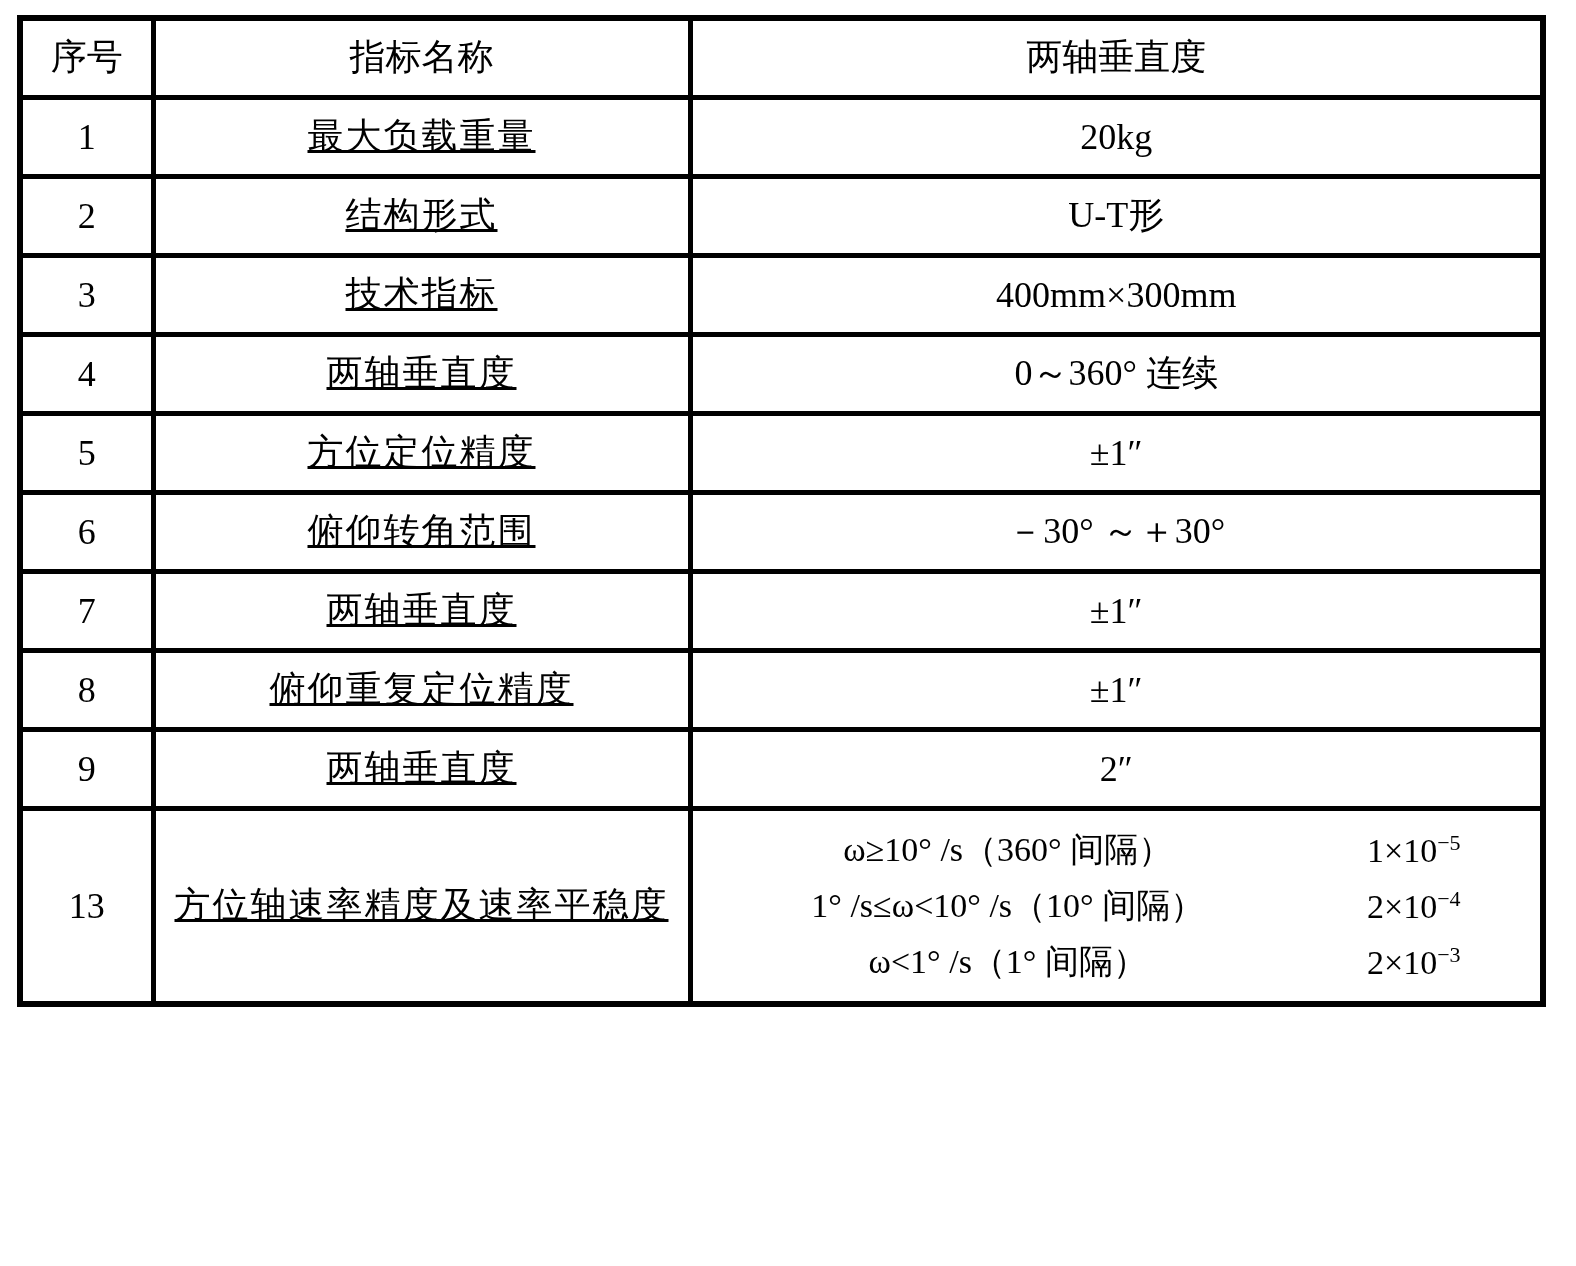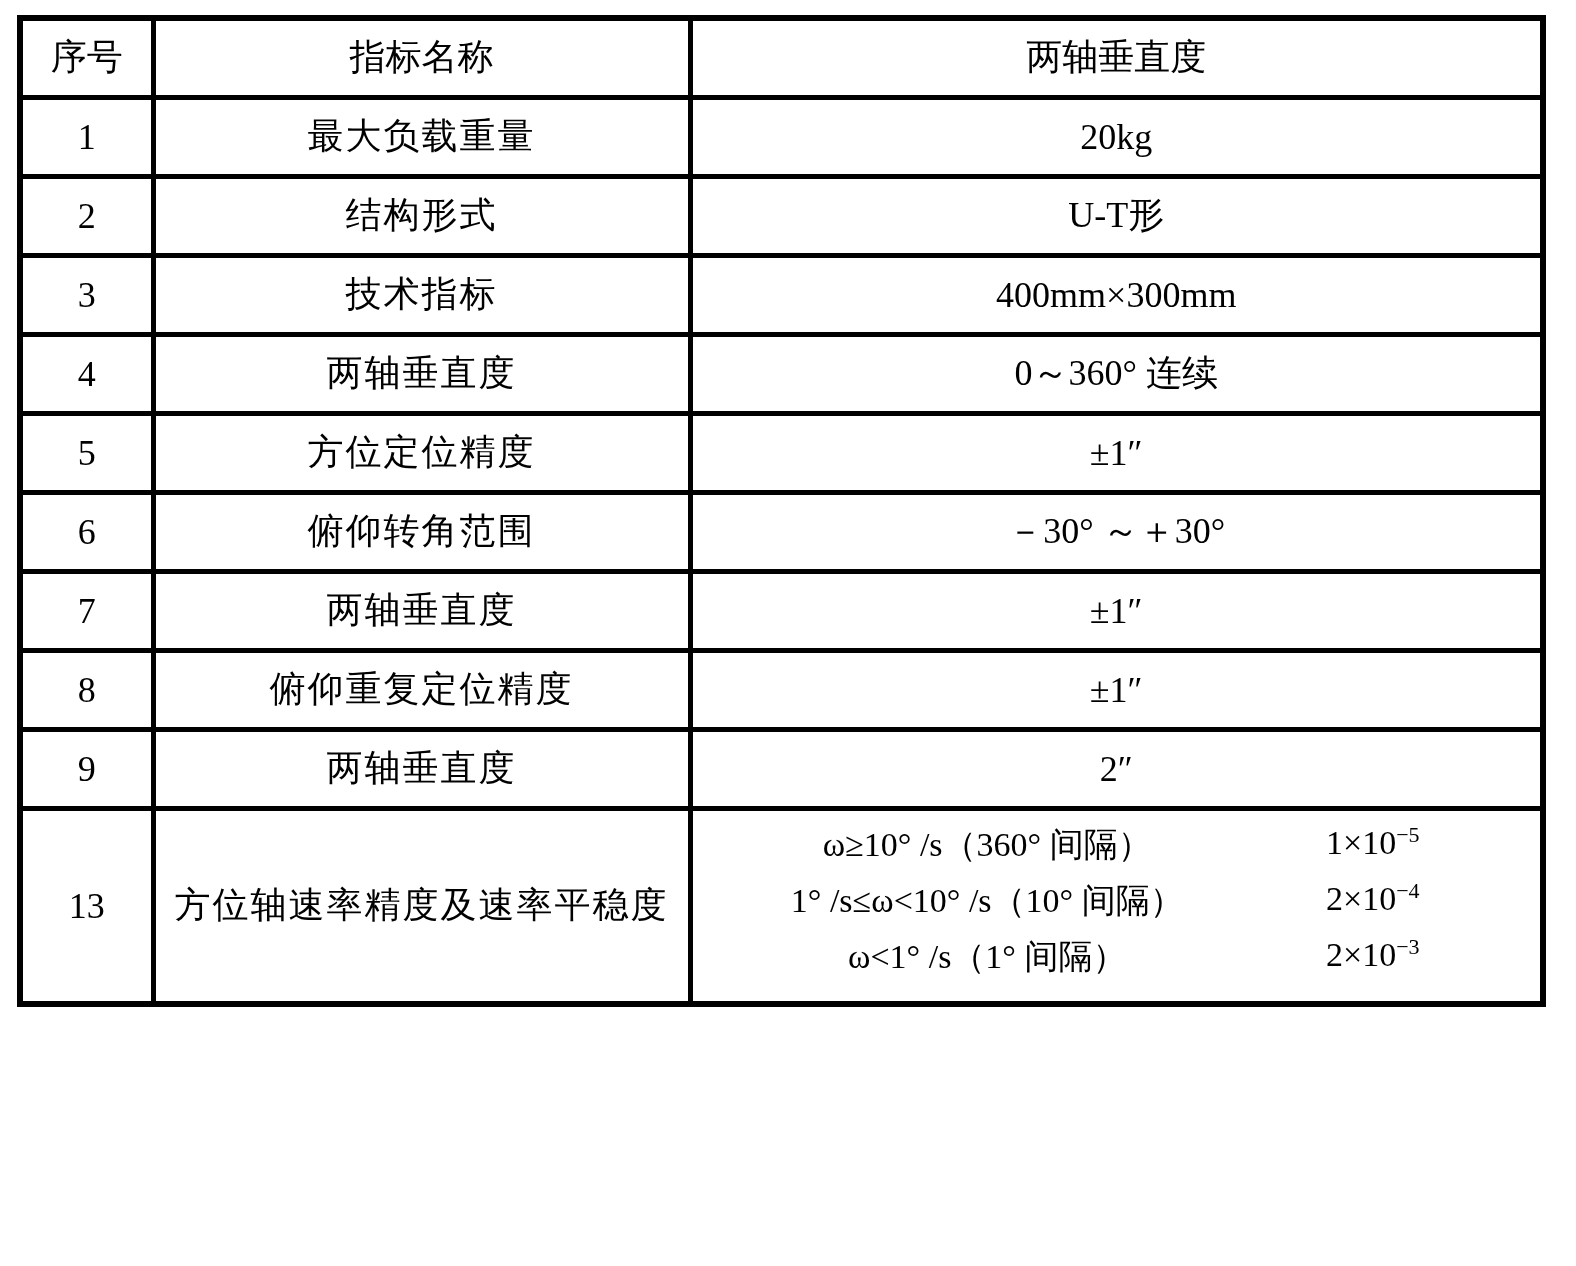--- a/index.html
+++ b/index.html
@@ -30,40 +30,40 @@
     font-weight: normal;
     font-size: 36px;
     padding: 0;
     overflow: hidden;
   }
   .col-no   { width: 133px; }
   .col-name { width: 537px; }
   .col-val  { width: 853px; }
   tr.r  { height: 79px; }
   tr.r-last { height: 196px; }
-  .name-cell { letter-spacing: 2px; }
+  .name-cell { letter-spacing: 2px; text-decoration: underline; }
   sup {
     font-size: 22px;
     letter-spacing: 0;
   }
   .spec-line {
     display: flex;
-    align-items: flex-start;
+    align-items: center;
     height: 56px;
     font-size: 34px;
     gap: 44px;
   }
   .spec-line .cond {
     flex: 1 1 auto;
     text-align: center;
   }
   .spec-line .val {
     flex: 0 0 auto;
     width: 150px;
-    padding-right: 64px;
+    padding-right: 23px;
     text-align: left;
   }
   .lines-wrap {
     padding: 10px 0;
   }
 </style>
 </head>
 <body>
 
 <table class="spec">

